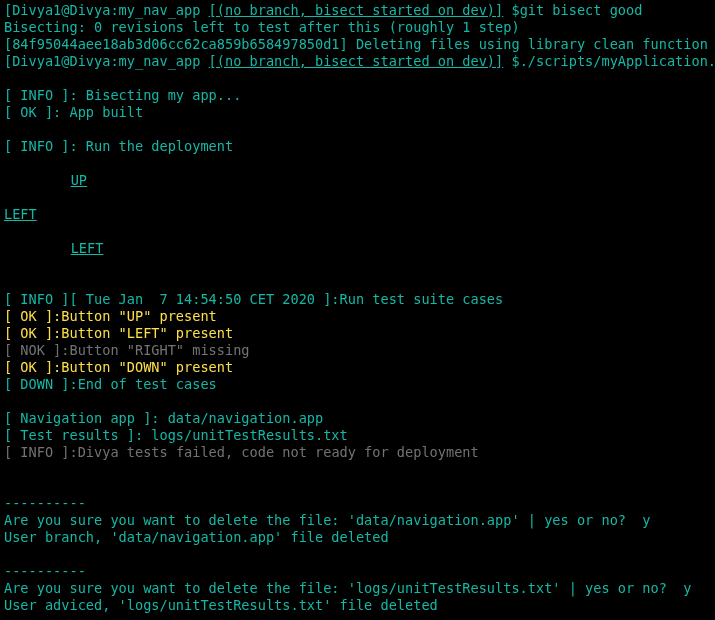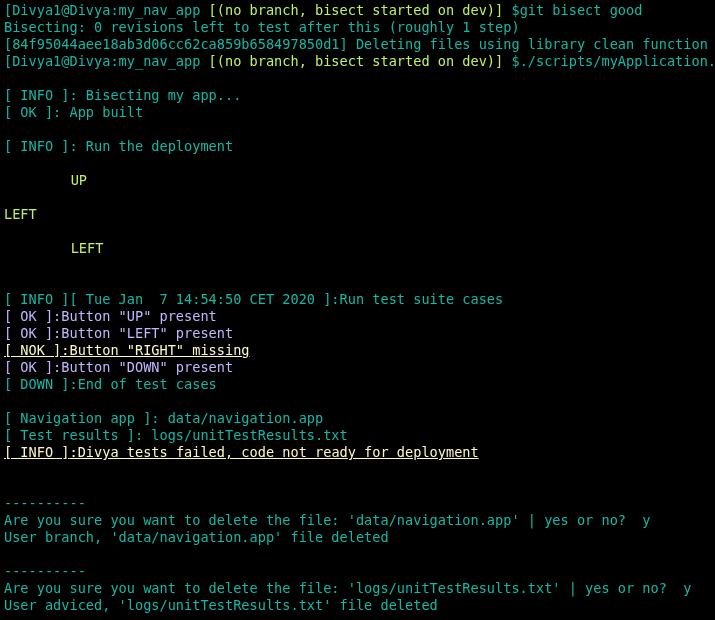--- a/index.html
+++ b/index.html
@@ -12,23 +12,23 @@
     line-height: 17px;
     width: 715px;
     min-height: 620px;
   }
   pre {
     margin: 0;
     padding: 2px 4px;
     white-space: pre;
   }
   .white { color: #14b8a6; }
-  .cyan  { color: #bef264; }
-  .green { color: #c4b5fd; }
-  .red   { color: #fef9c3; text-decoration: underline; }
+  .cyan  { color: #14b8a6; text-decoration: underline; }
+  .green { color: #fde047; }
+  .red   { color: #737373; }
 
   .indent-ud { margin-left: 8.15ch; display:inline-block; }
 </style>
 </head>
 <body>
 
 <pre><span class="white">[Divya1@Divya:</span><span class="white">my_nav_app </span><span class="cyan">[(no branch, bisect started on dev)]</span><span class="white"> $</span><span class="white">git bisect good</span>
 <span class="white">Bisecting: 0 revisions left to test after this (roughly 1 step)</span>
 <span class="white">[84f95044aee18ab3d06cc62ca859b658497850d1] Deleting files using library clean function</span>
 <span class="white">[Divya1@Divya:</span><span class="white">my_nav_app </span><span class="cyan">[(no branch, bisect started on dev)]</span><span class="white"> $</span><span class="white">./scripts/myApplication.sh</span>

